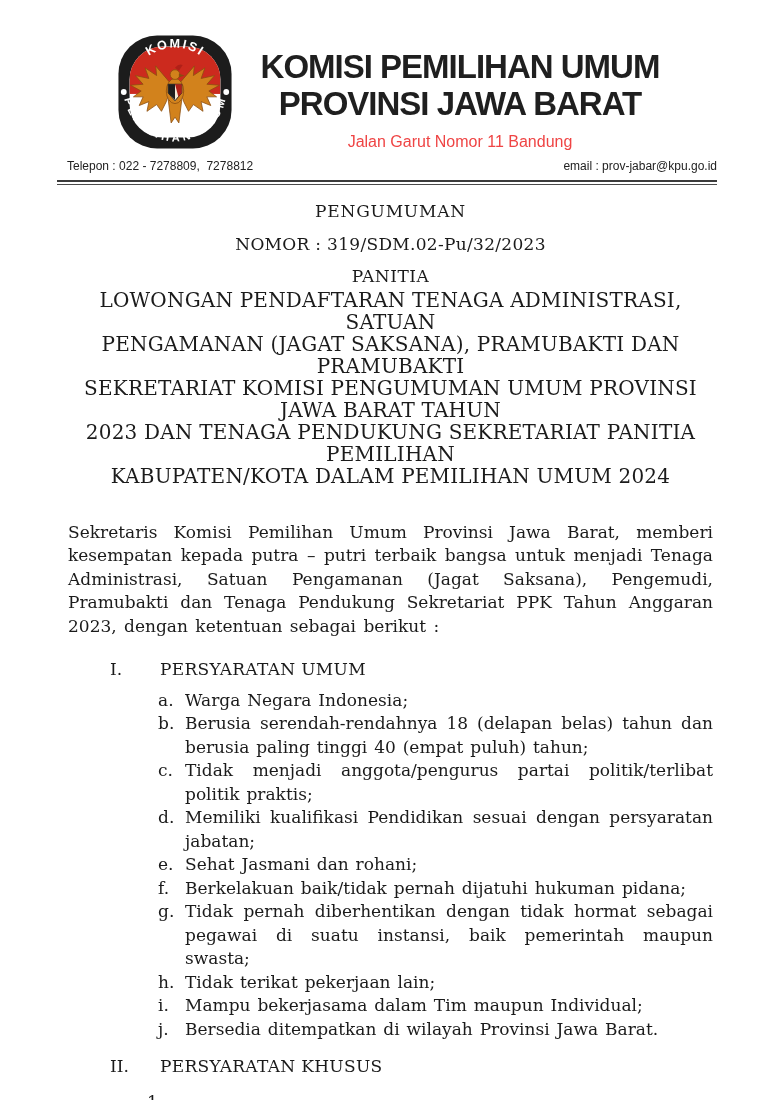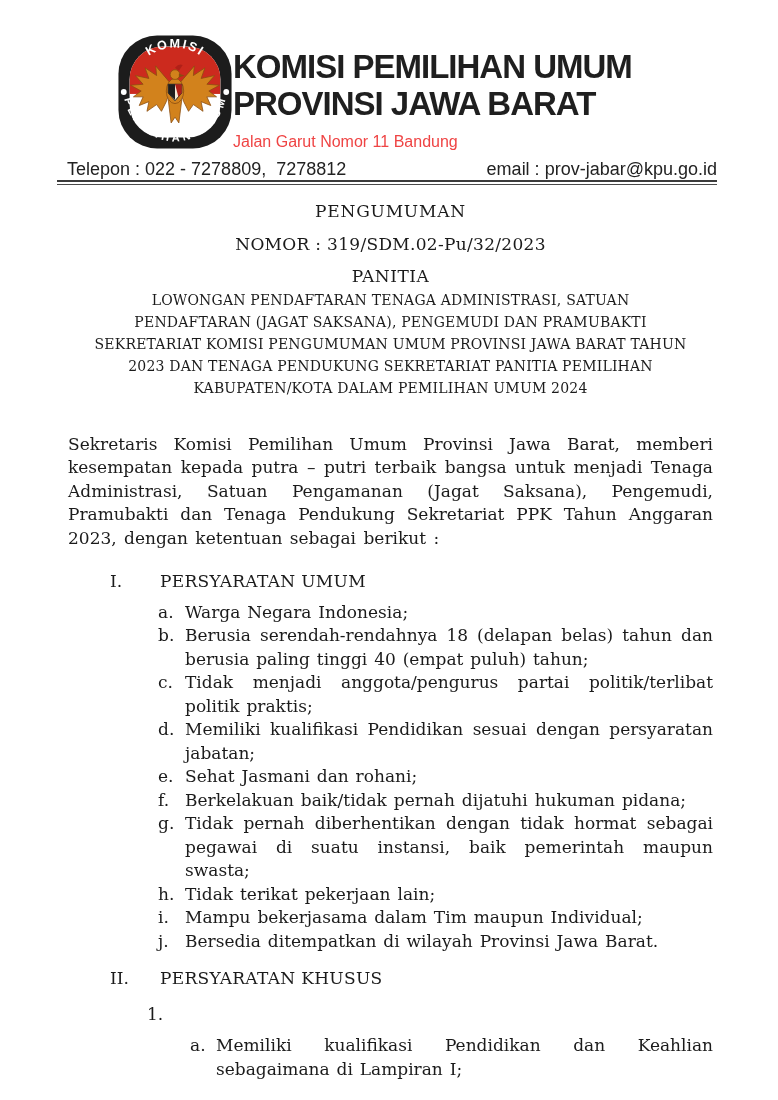--- a/index.html
+++ b/index.html
@@ -16,24 +16,24 @@
   
   .logo-wrap {
     position: absolute;
     left: 117px;
     top: 31px;
     width: 116px;
     height: 122px;
   }
   .org-block {
     position: absolute;
-    left: 233px;
+    left: 243px;
     top: 48px;
     width: 434px;
-    text-align: left;
+    text-align: center;
     font-family: "Liberation Sans", sans-serif;
   }
   .org-line {
     font-size: 33px;
     font-weight: bold;
     letter-spacing: -1px;
     line-height: 37px;
     color: #1f1f1f;
     white-space: nowrap;
   }
@@ -43,21 +43,21 @@
     color: #ef4444;
   }
   .contact-row {
     position: absolute;
     left: 57px;
     top: 159px;
     width: 660px;
     display: flex;
     justify-content: space-between;
     font-family: "Liberation Sans", sans-serif;
-    font-size: 18px;
+    font-size: 12px;
     color: #222;
   }
   .contact-row .phone { padding-left: 10px; }
   .letterhead-rule {
     position: absolute;
     left: 57px;
     top: 180px;
     width: 660px;
     height: 2px;
     border-top: 2.5px solid #3b3b3b;
@@ -71,21 +71,21 @@
     top: 200px;
     width: 645px;
     font-size: 17px;
     line-height: 23.5px;
     color: #1b1b1b;
   }
   .c { text-align: center; }
   .doc-title { letter-spacing: 0.8px; }
   .doc-number { margin-top: 9px; letter-spacing: 0.3px; }
   .about-label { margin-top: 9px; letter-spacing: 0.5px; }
-  .subject { margin-top: 0; line-height: 22px; font-size: 14px; letter-spacing: 0.2px; }
+  .subject { margin-top: 0; line-height: 22px; font-size: 20px; letter-spacing: 0.2px; }
   .intro {
     margin-top: 34px;
     text-align: justify;
     word-spacing: 2px;
   }
 
   .sec-head { display: flex; margin-left: 42px; margin-top: 20px; }
   .sec-head .num { width: 50px; flex: none; }
   .sec-head .ttl { letter-spacing: 0.3px; }
 
@@ -158,21 +158,21 @@
   <div class="letterhead-rule"></div>
 
   <div class="doc">
 
     <div class="c doc-title">PENGUMUMAN</div>
     <div class="c doc-number">NOMOR : 319/SDM.02-Pu/32/2023</div>
     <div class="c about-label">PANITIA</div>
 
     <div class="subject">
       <div class="c">LOWONGAN PENDAFTARAN TENAGA ADMINISTRASI, SATUAN</div>
-      <div class="c">PENDAFTARAN (JAGAT SAKSANA), PENGEMUDI DAN PRAMUBAKTI</div>
+      <div class="c">PENGAMANAN (JAGAT SAKSANA), PRAMUBAKTI DAN PRAMUBAKTI</div>
       <div class="c">SEKRETARIAT KOMISI PENGUMUMAN UMUM PROVINSI JAWA BARAT TAHUN</div>
       <div class="c">2023 DAN TENAGA PENDUKUNG SEKRETARIAT PANITIA PEMILIHAN</div>
       <div class="c">KABUPATEN/KOTA DALAM PEMILIHAN UMUM 2024</div>
     </div>
 
     <div class="intro">Sekretaris Komisi Pemilihan Umum Provinsi Jawa Barat, memberi kesempatan kepada putra – putri terbaik bangsa untuk menjadi Tenaga Administrasi, Satuan Pengamanan (Jagat Saksana), Pengemudi, Pramubakti dan Tenaga Pendukung Sekretariat PPK Tahun Anggaran 2023, dengan ketentuan sebagai berikut :</div>
 
     <div class="sec-head">
       <span class="num">I.</span>
       <span class="ttl">PERSYARATAN UMUM</span>

